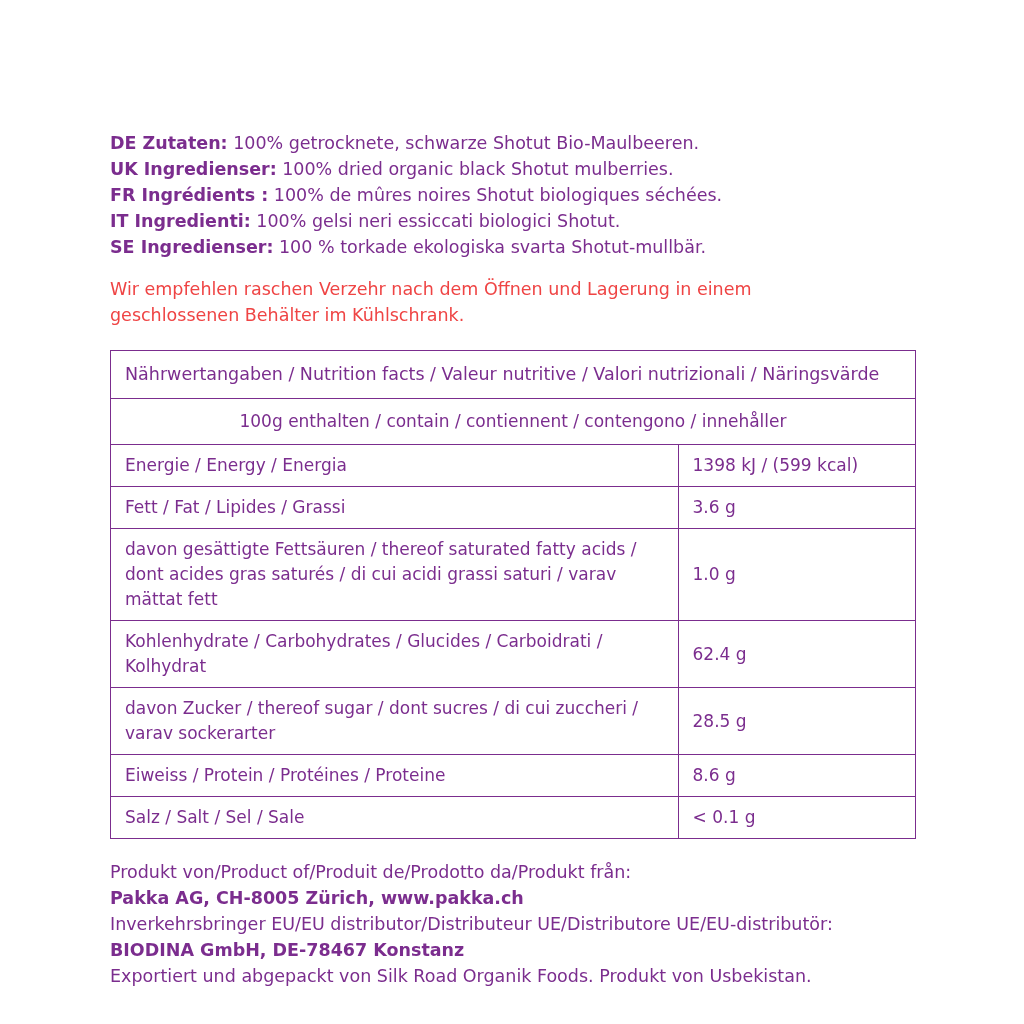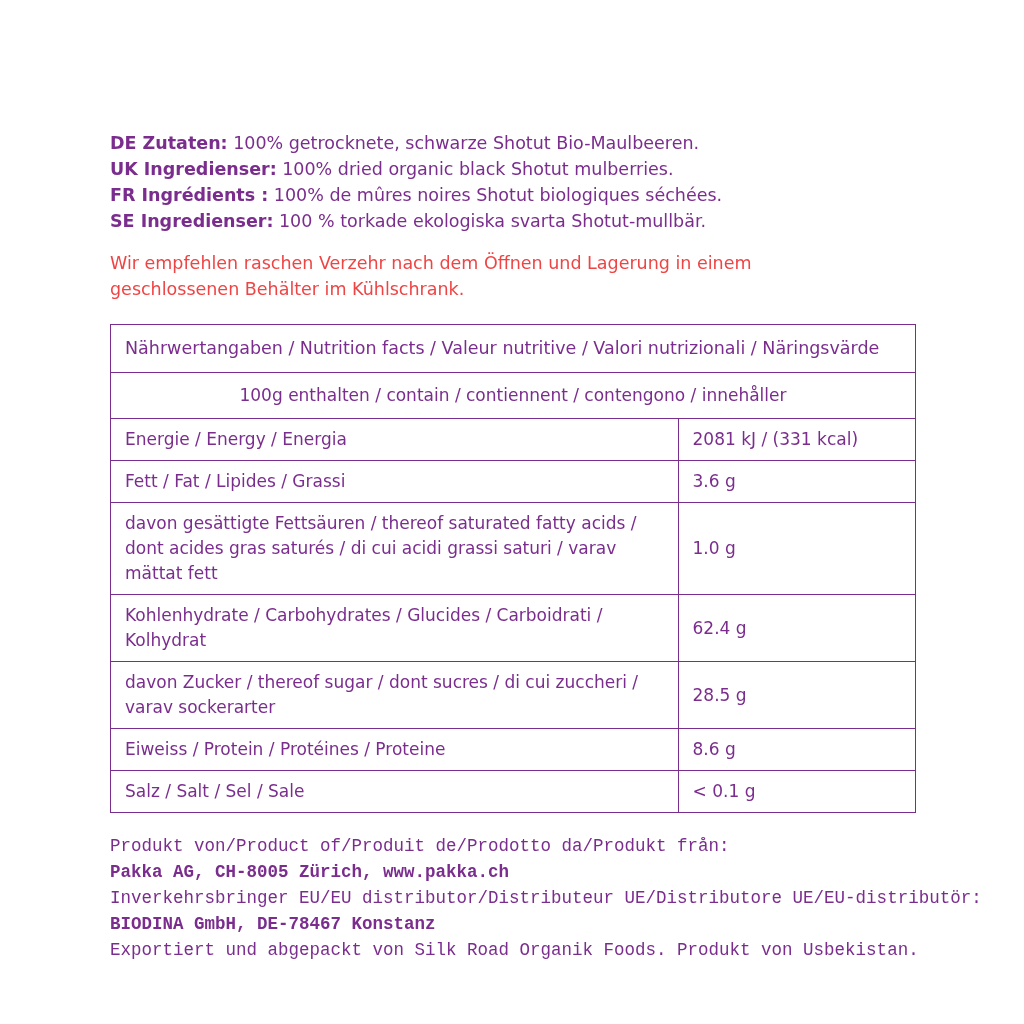--- a/index.html
+++ b/index.html
@@ -68,21 +68,20 @@
   }
   table.nutrition td.value {
     width: 214px;
     white-space: nowrap;
   }
   .footer {
     margin-top: 20px;
     font-size: 17.5px;
     line-height: 26px;
     color: #7b2d8e;
-    font-family: Liberation Mono, monospace;
   }
   .footer .b {
     font-weight: bold;
   }
   .footer div {
     white-space: nowrap;
   }
 </style>
 </head>
 <body>
@@ -93,37 +92,40 @@
     <div class="line">
       <span class="lang">DE Zutaten:</span><span> 100% getrocknete, schwarze Shotut Bio-Maulbeeren.</span>
     </div>
     <div class="line">
       <span class="lang">UK Ingredienser:</span><span> 100% dried organic black Shotut mulberries.</span>
     </div>
     <div class="line">
       <span class="lang">FR Ingrédients :</span><span> 100% de mûres noires Shotut biologiques séchées.</span>
     </div>
     <div class="line">
+      <span class="lang">IT Ingredienti:</span><span> 100% gelsi neri essiccati biologici Shotut.</span>
+    </div>
+    <div class="line">
       <span class="lang">SE Ingredienser:</span><span> 100 % torkade ekologiska svarta Shotut-mullbär.</span>
     </div>
   </div>
 
   <div class="note">Wir empfehlen raschen Verzehr nach dem Öffnen und Lagerung in einem geschlossenen Behälter im Kühlschrank.</div>
 
   <table class="nutrition">
     <tbody>
       <tr>
         <td class="head" colspan="2">Nährwertangaben / Nutrition facts / Valeur nutritive / Valori nutrizionali / Näringsvärde</td>
       </tr>
       <tr>
         <td class="sub" colspan="2">100g enthalten / contain / contiennent / contengono / innehåller</td>
       </tr>
       <tr>
         <td class="label">Energie / Energy / Energia</td>
-        <td class="value">2081 kJ / (331 kcal)</td>
+        <td class="value">1398 kJ / (599 kcal)</td>
       </tr>
       <tr>
         <td class="label">Fett / Fat / Lipides / Grassi</td>
         <td class="value">3.6 g</td>
       </tr>
       <tr>
         <td class="label">davon gesättigte Fettsäuren / thereof saturated fatty acids / dont acides gras saturés / di cui acidi grassi saturi / varav mättat fett</td>
         <td class="value">1.0 g</td>
       </tr>
       <tr>

